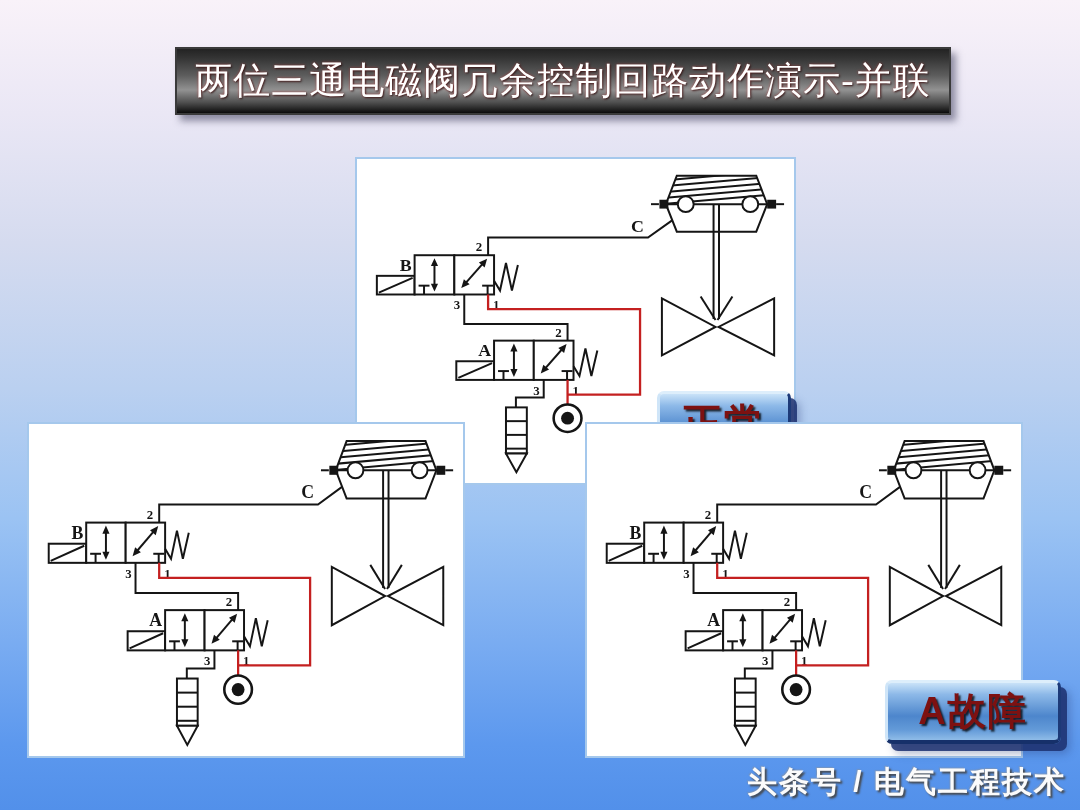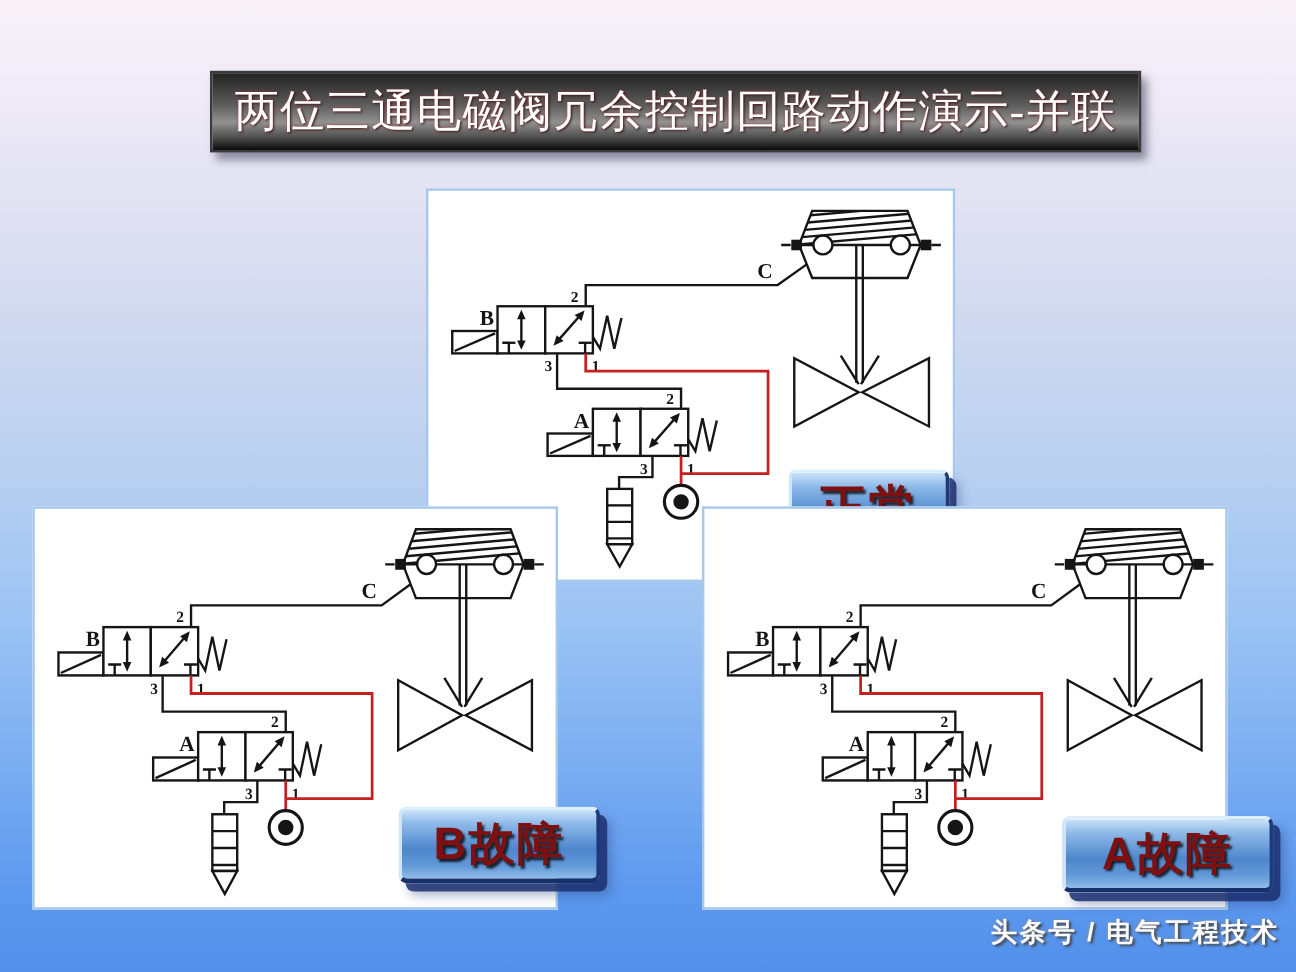--- a/index.html
+++ b/index.html
@@ -7,21 +7,21 @@
     width:1080px;height:810px;position:relative;overflow:hidden;
     font-family:"Liberation Sans","DejaVu Sans",sans-serif;
     background:linear-gradient(180deg,#f9f2f9 0%,#eae7f5 14%,#d5dbef 30%,#bad0f0 48%,#9bc3f3 64%,#78abf1 80%,#5c98ee 92%,#5290ea 100%);
   }
   
   .title-bar{
     position:absolute;left:175px;top:47px;width:772px;height:64px;
     background:linear-gradient(180deg,#232323 0%,#343434 14%,#5e5e5e 42%,#929292 64%,#4d4d4d 84%,#0b0b0b 100%);
     border:2px solid #3a3a3a;
     box-shadow:5px 6px 7px rgba(50,50,80,.5);
-    display:flex;align-items:center;justify-content:center;margin-top:12px;
+    display:flex;align-items:center;justify-content:center;
   }
   .title-text{
     color:#ffffff;font-size:37px;letter-spacing:1px;
     font-family:"Liberation Serif","DejaVu Serif",serif;
     text-shadow:0 0 3px rgba(220,60,60,.55),1px 1px 2px rgba(0,0,0,.8);
     white-space:nowrap;
   }
   
   .panel{position:absolute;background:#ffffff;border:2px solid #a5c8ec;box-sizing:border-box;}
   #panel-normal{left:355px;top:157px;width:441px;height:328px;z-index:1;}
@@ -53,21 +53,21 @@
     color:#7d1111;font-weight:bold;font-size:40px;letter-spacing:2px;
     text-shadow:2px 2px 2px rgba(0,0,0,.8);
     white-space:nowrap;
   }
   #panel-normal .status-button{left:300px;top:232px;width:128px;height:59px;}
   #panel-b-fault .status-button{left:303px;top:248px;width:162px;height:57px;font-size:38px;}
   #panel-a-fault .status-button{left:298px;top:256px;width:170px;height:57px;font-size:38px;}
   
   .watermark{
     position:absolute;right:14px;top:762px;
-    font-size:22px;font-weight:bold;color:#fbfbfb;letter-spacing:2px;
+    font-size:30px;font-weight:bold;color:#fbfbfb;letter-spacing:2px;
     text-shadow:2px 2px 2px rgba(70,70,70,.95),-1px -1px 1px rgba(150,150,150,.5);
     z-index:5;white-space:nowrap;
   }
 </style>
 </head>
 <body>
 
 <svg width="0" height="0" style="position:absolute" aria-hidden="true">
   <defs>
     <clipPath id="hexClipTop">
@@ -274,21 +274,20 @@
     <g>
       <line x1="359" y1="46" x2="359" y2="163"></line>
       <line x1="364.5" y1="46" x2="364.5" y2="163"></line>
       <line x1="346" y1="140" x2="361" y2="164"></line>
       <line x1="378" y1="140" x2="363" y2="164"></line>
       <polygon points="307,142 307,200 361,171"></polygon>
       <polygon points="420,142 420,200 364,171"></polygon>
     </g>
   </svg>
 </div>
-  <div class="status-button">B故障</div>
 </div>
 
 <div class="panel" id="panel-a-fault">
   <div class="circuit-host">
   <svg viewBox="0 0 440 330" preserveAspectRatio="none">
 
     <g>
       <rect x="20" y="119" width="38" height="19"></rect>
       <line x1="22" y1="136" x2="56" y2="121"></line>
       <rect x="58" y="98" width="40" height="40" class="fillw"></rect>

